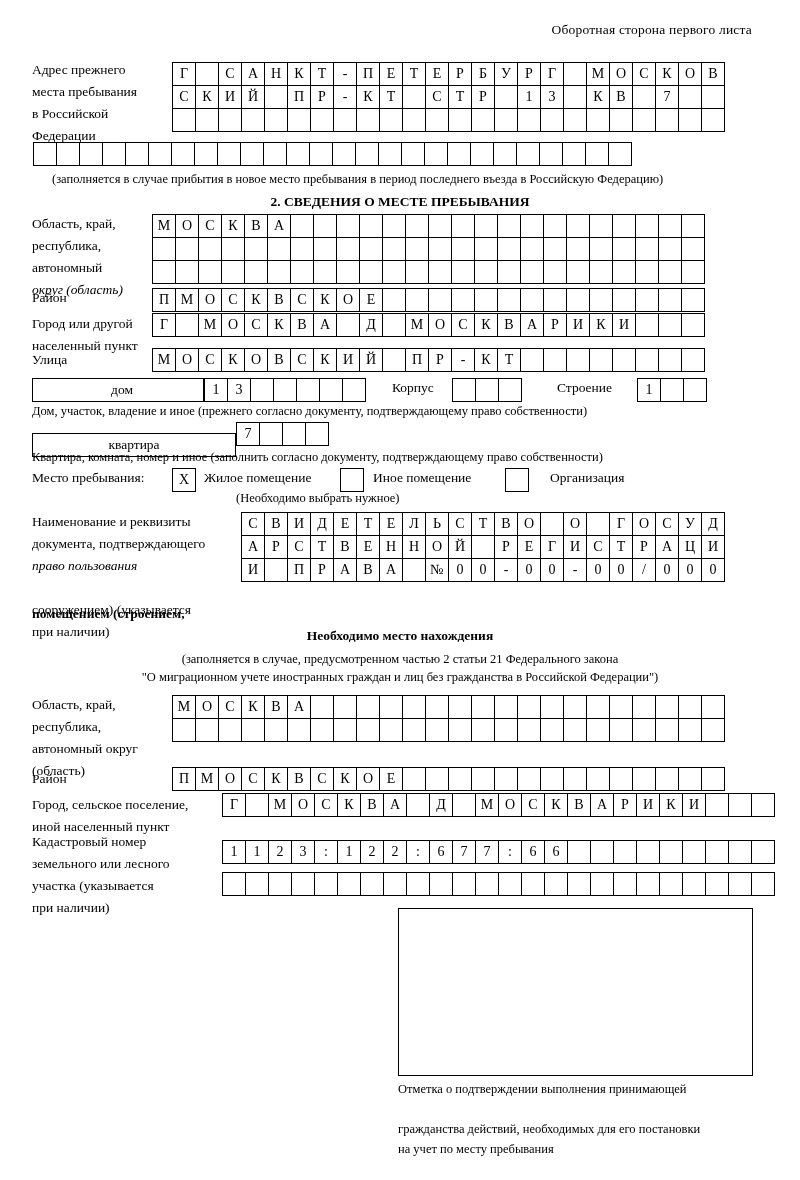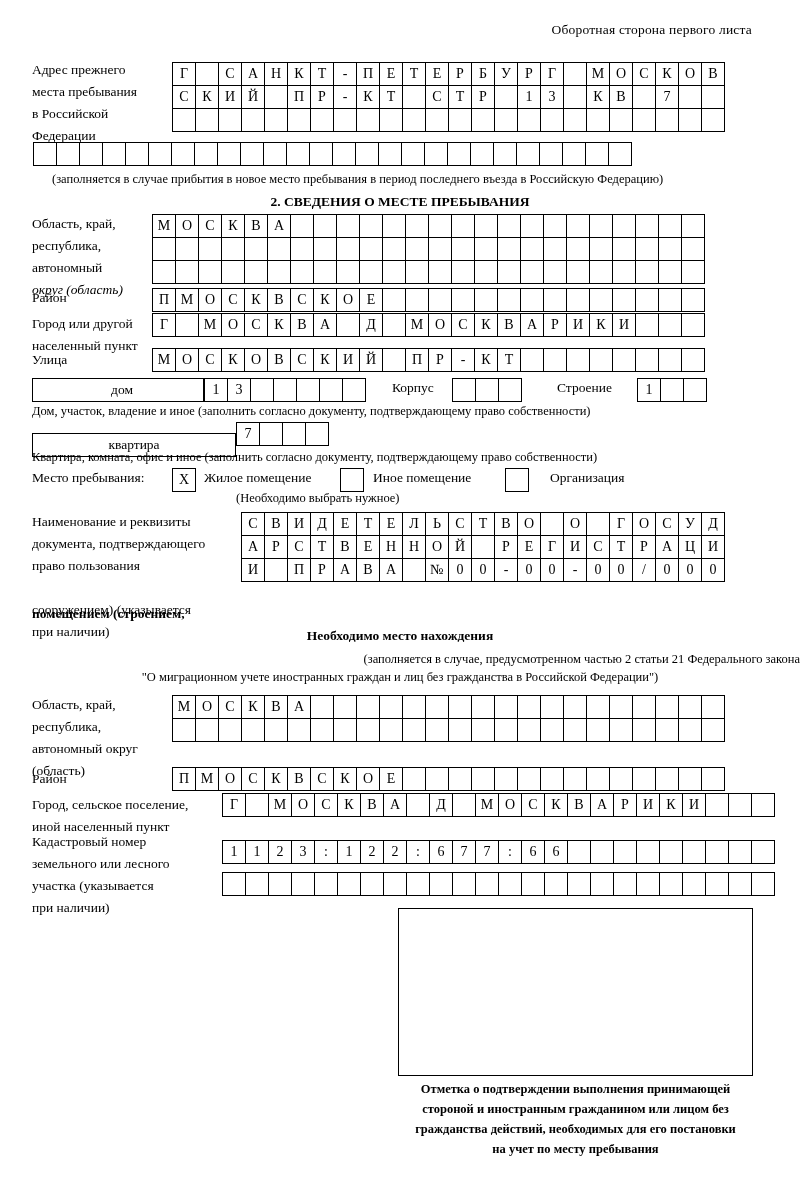--- a/index.html
+++ b/index.html
@@ -10,21 +10,21 @@
     color:#000;
     position:relative;
     overflow:hidden;
   }
   .page{position:relative; width:800px; height:1180px;}
 
   .hdr-right{
     position:absolute; right:48px; top:22px;
     font-size:13.5px; letter-spacing:.2px;
   }
-  .center{text-align:center;font-weight:bold;}
+  .center{text-align:left;}
 
   
   .row{position:absolute; display:flex;}
   .cell{
     width:24px; height:24px;
     border:1px solid #000;
     margin-right:-1px;
     box-sizing:border-box;
     font-size:14px;
     line-height:22px;
@@ -360,43 +360,43 @@
       <div class="cell"></div>
       <div class="cell"></div>
     </div>
   <div class="inline-label" style="left:557px; top:380px;">Строение</div>
   <div class="row" id="s2-stroenie" style="left:637px; top:378px;">
       <div class="cell">1</div>
       <div class="cell"></div>
       <div class="cell"></div>
     </div>
 
-  <div class="note" style="position:absolute; left:32px; top:404px;">Дом, участок, владение и иное (заполнить согласно документу, подтверждающему право собственности)</div>
+  <div class="note" style="position:absolute; left:32px; top:404px;">Дом, участок, владение и иное (прежнего согласно документу, подтверждающему право собственности)</div>
 
   <div class="txtbox" style="position:absolute; left:32px; top:422px; width:204px;margin-top:11px;">квартира</div>
   <div class="row" id="s2-flat" style="left:236px; top:422px;">
       <div class="cell">7</div>
       <div class="cell"></div>
       <div class="cell"></div>
       <div class="cell"></div>
     </div>
-  <div class="note" style="position:absolute; left:32px; top:450px;">Квартира, комната, офис и иное (заполнить согласно документу, подтверждающему право собственности)</div>
+  <div class="note" style="position:absolute; left:32px; top:450px;">Квартира, комната, номер и иное (заполнить согласно документу, подтверждающему право собственности)</div>
 
   <div class="inline-label" style="left:32px; top:470px;">Место пребывания:</div>
   <div class="cell" style="position:absolute; left:172px; top:468px;">X</div>
   <div class="inline-label" style="left:204px; top:470px;">Жилое помещение</div>
   <div class="cell" style="position:absolute; left:340px; top:468px;"></div>
   <div class="inline-label" style="left:373px; top:470px;">Иное помещение</div>
   <div class="cell" style="position:absolute; left:505px; top:468px;"></div>
   <div class="inline-label" style="left:550px; top:470px;">Организация</div>
   <div class="note" style="position:absolute; left:236px; top:491px;">(Необходимо выбрать нужное)</div>
 
   <div class="inline-label" style="left:32px; top:514px;">Наименование и реквизиты</div>
   <div class="inline-label" style="left:32px; top:536px;">документа, подтверждающего</div>
-  <div class="inline-label" style="left:32px; top:558px;">право пользования</div>
+  <div class="inline-label" style="left:32px; top:558px;font-style:italic;">право пользования</div>
   <div class="inline-label" style="left:32px; top:606px;font-weight:bold;">помещением (строением,</div>
   <div class="inline-label" style="left:32px; top:602px;">сооружением) (указывается</div>
   <div class="inline-label" style="left:32px; top:624px;">при наличии)</div>
 
   <div class="row" id="s2-doc1" style="left:241px; top:512px;">
       <div class="cell">С</div>
       <div class="cell">В</div>
       <div class="cell">И</div>
       <div class="cell">Д</div>
       <div class="cell">Е</div>
@@ -458,21 +458,21 @@
       <div class="cell">-</div>
       <div class="cell">0</div>
       <div class="cell">0</div>
       <div class="cell">/</div>
       <div class="cell">0</div>
       <div class="cell">0</div>
       <div class="cell">0</div>
     </div>
 
   <div class="section-title" style="position:absolute; left:0; top:628px; width:800px; text-align:center;">Необходимо место нахождения</div>
-  <div class="note" style="position:absolute; left:0; top:652px; width:800px; text-align:right;">(заполняется в случае, предусмотренном частью 2 статьи 21 Федерального закона</div>
+  <div class="note" style="position:absolute; left:0; top:652px; width:800px; text-align:center;">(заполняется в случае, предусмотренном частью 2 статьи 21 Федерального закона</div>
   <div class="note" style="position:absolute; left:0; top:670px; width:800px; text-align:center;">"О миграционном учете иностранных граждан и лиц без гражданства в Российской Федерации")</div>
 
   <div class="inline-label" style="left:32px; top:697px;">Область, край,</div>
   <div class="inline-label" style="left:32px; top:719px;">республика,</div>
   <div class="inline-label" style="left:32px; top:741px;">автономный округ</div>
   <div class="inline-label" style="left:32px; top:763px;">(область)</div>
 
   <div class="row" id="al-region1" style="left:172px; top:695px;">
       <div class="cell">М</div>
       <div class="cell">О</div>
@@ -636,17 +636,16 @@
       <div class="cell"></div>
       <div class="cell"></div>
       <div class="cell"></div>
       <div class="cell"></div>
       <div class="cell"></div>
       <div class="cell"></div>
     </div>
 
   <div class="bigbox" style="left:398px; top:908px; width:355px; height:168px;"></div>
   <div class="note center" style="position:absolute; left:398px; top:1082px; width:355px;">Отметка о подтверждении выполнения принимающей</div>
-  <div class="note center" style="position:absolute; left:398px; top:1102px; width:355px;">стороной и иностранным гражданином или лицом без</div>
   <div class="note center" style="position:absolute; left:398px; top:1122px; width:355px;">гражданства действий, необходимых для его постановки</div>
   <div class="note center" style="position:absolute; left:398px; top:1142px; width:355px;">на учет по месту пребывания</div>
 
 </div>
 
 </body></html>

